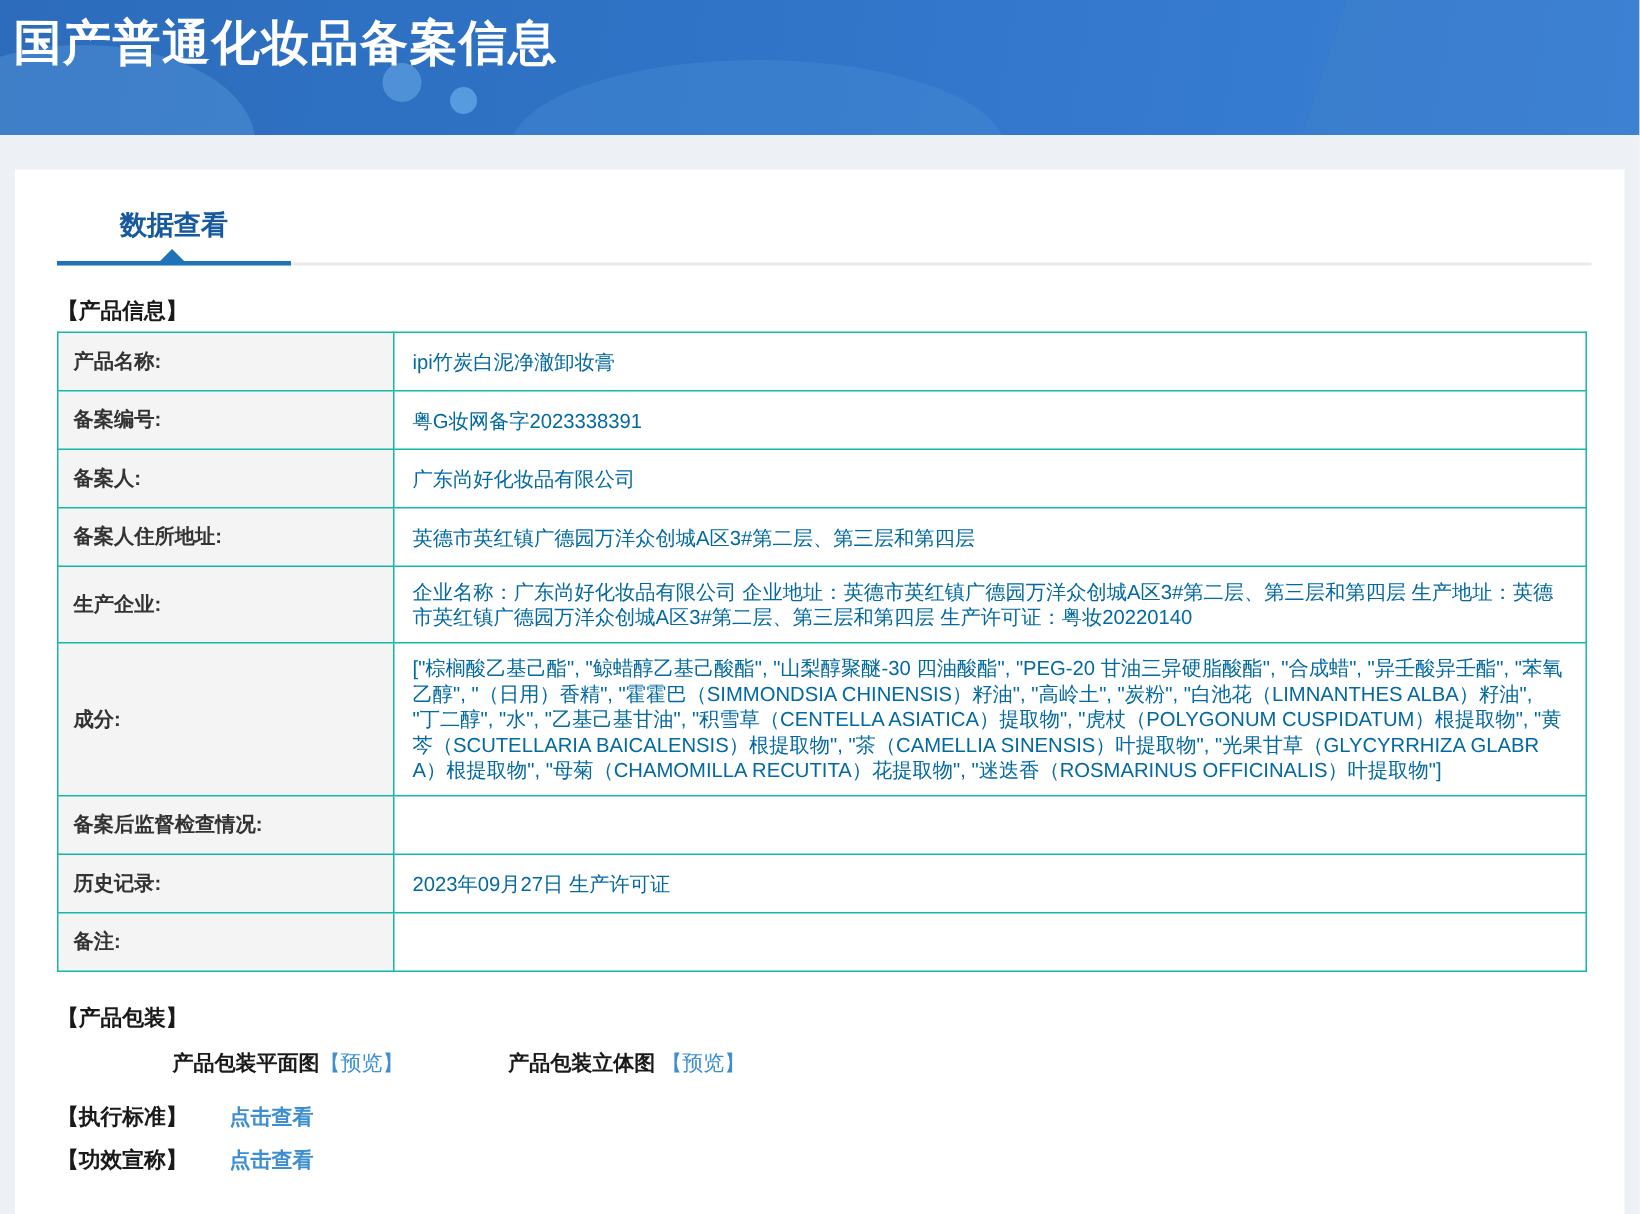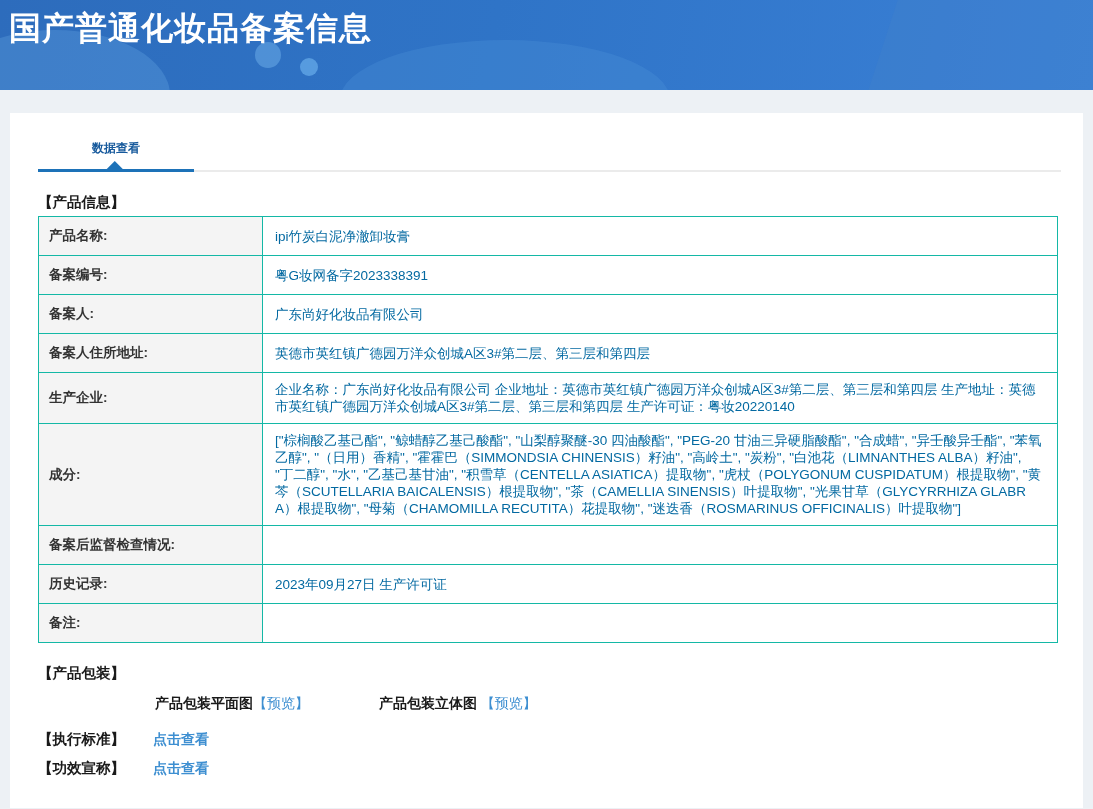--- a/index.html
+++ b/index.html
@@ -60,21 +60,21 @@
   }
   
   .tab-bar {
     border-bottom: 2px solid #ebebeb;
     width: 1023px;
   }
   .tab-item {
     display: inline-block;
     width: 156px;
     text-align: center;
-    font-size: 12px;
+    font-size: 18px;
     font-weight: bold;
     color: #16599c;
     padding-bottom: 12px;
     border-bottom: 3px solid #1d72b8;
     margin-bottom: -2px;
     position: relative;
     cursor: pointer;
   }
   .tab-item .tab-caret {
     position: absolute;
@@ -120,21 +120,21 @@
     word-break: break-all;
   }
   .info-table tr.h36 td { height: 36px; }
   .info-table tr.h46 td { height: 46px; }
   .info-table tr.h76 td { height: 76px; }
   
   .packaging-line {
     margin: 12px 0 0 77px;
     font-size: 14px;
   }
-  .pkg-group { display: inline-block; margin-left: 40px; }
+  .pkg-group { display: inline-block; }
   .pkg-group + .pkg-group { margin-left: 66px; }
   .pkg-label { color: #1a1a1a; font-weight: bold; }
   a.preview-link, a.click-link {
     color: #3e8fd1;
     text-decoration: none;
     cursor: pointer;
   }
   .link-row {
     margin-top: 17px;
     font-size: 14.5px;

